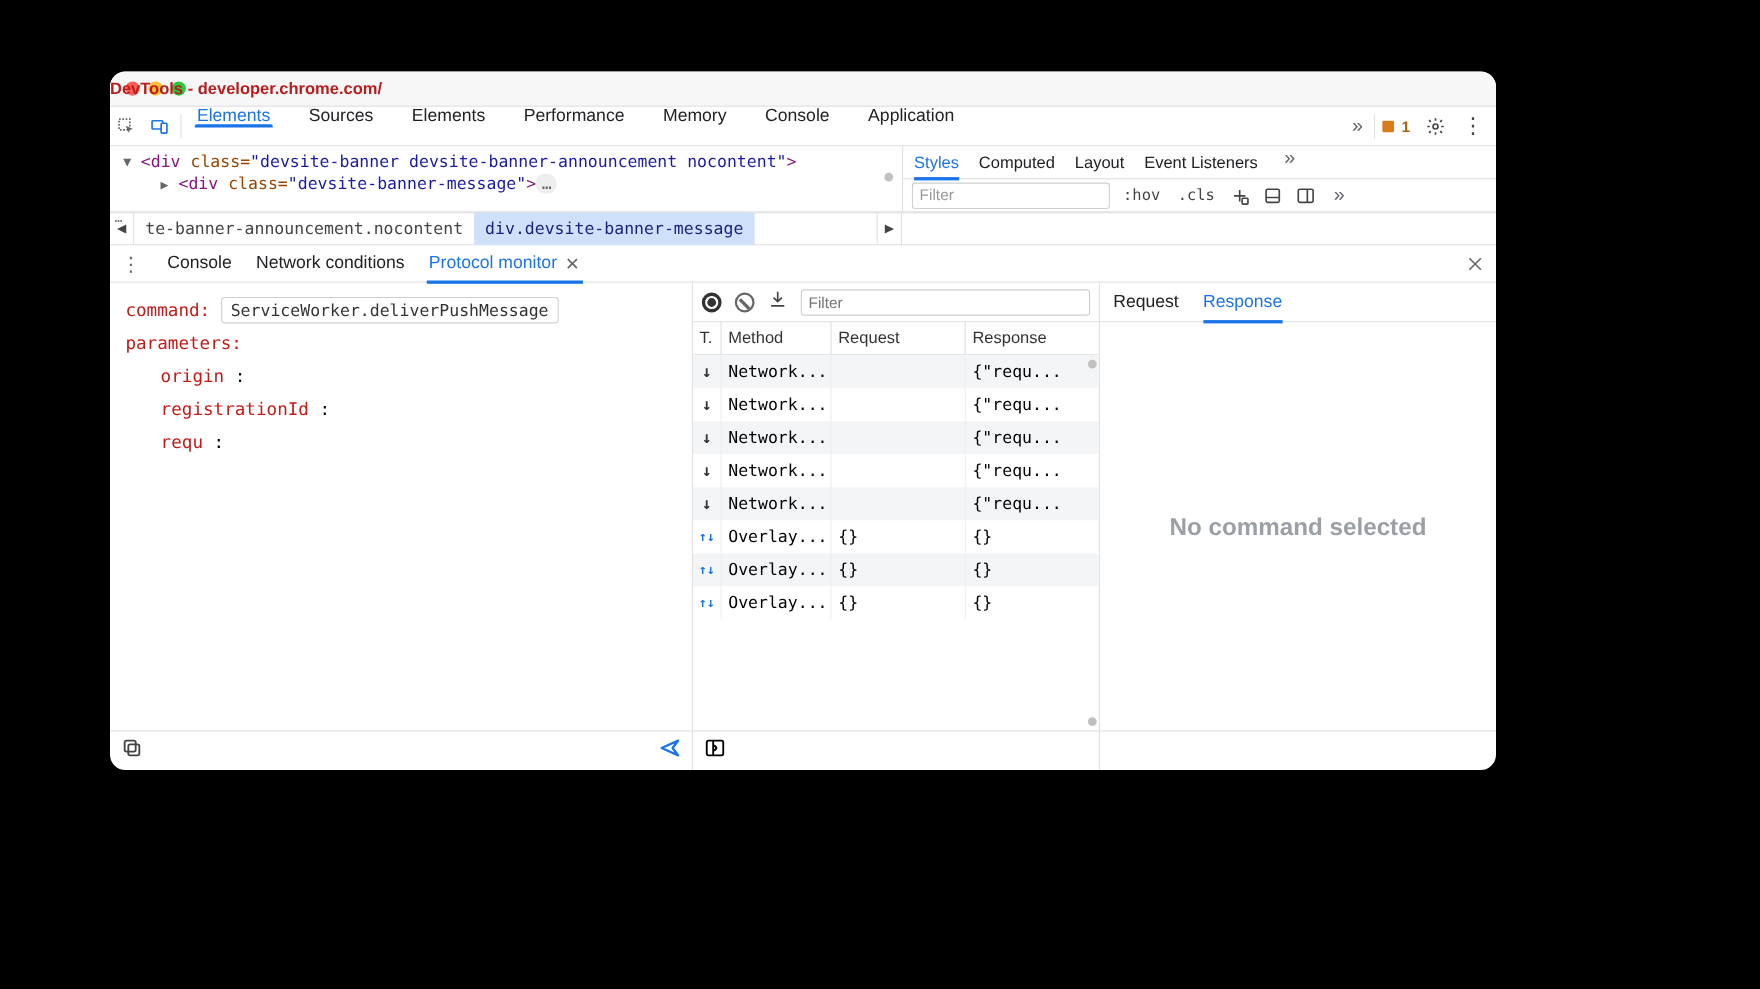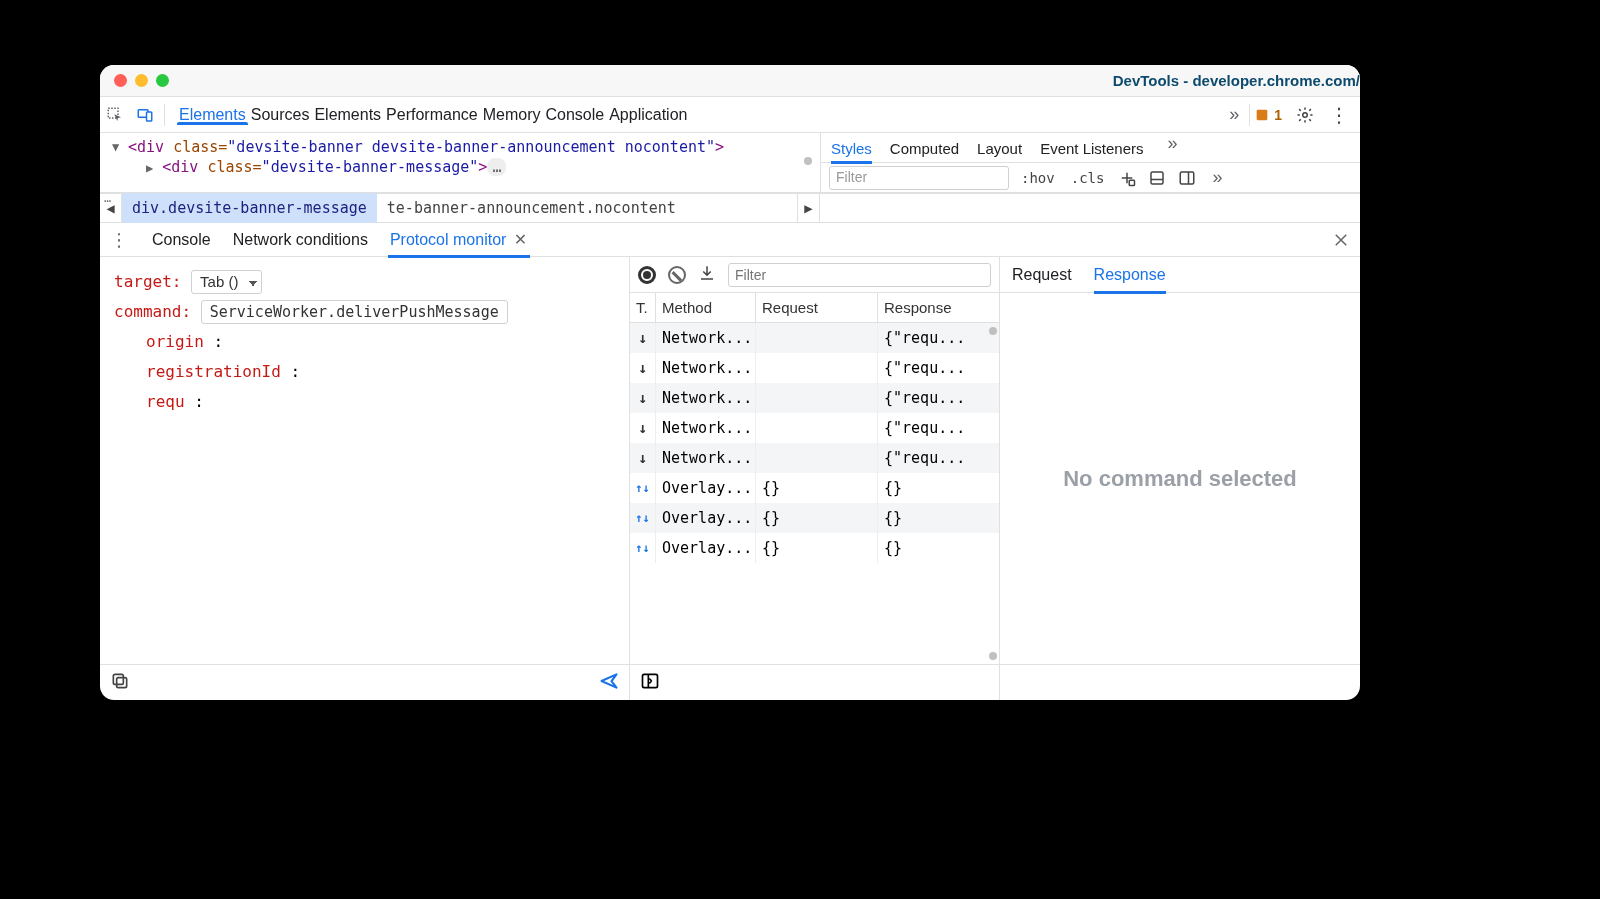--- a/index.html
+++ b/index.html
@@ -22,28 +22,28 @@
     position:absolute; left:100px; top:65px; width:1260px; height:635px;
     background:#fff; border-radius:14px; overflow:hidden;
     box-shadow: 0 20px 60px rgba(0,0,0,.45);
     display:flex; flex-direction:column;
   }
   
   .titlebar { height:32px; background:#f7f7f7; border-bottom:1px solid var(--light-border); display:flex; align-items:center; position:relative; }
   .traffic { display:flex; gap:8px; margin-left:14px; }
   .tl { width:13px; height:13px; border-radius:50%; }
   .tl.red{background:#ff5f57;} .tl.yellow{background:#febc2e;} .tl.green{background:#28c840;}
-  .title { position:absolute; left:0; right:0; text-align:right; font-weight:700; font-size:15px; color:#0c4a6e; pointer-events:none;}
+  .title { position:absolute; left:0; right:0; text-align:left; font-weight:700; font-size:15px; color:#b91c1c; pointer-events:none;}
 
   
   .toolbar { height:36px; display:flex; align-items:center; border-bottom:1px solid var(--light-border); background:#fff; }
   .tool-icon { width:30px; height:36px; display:flex; align-items:center; justify-content:center; color:#5f6368; cursor:pointer; }
   .tool-icon svg { width:18px; height:18px; }
   .vline { width:1px; height:22px; background:var(--light-border); margin:0 4px; }
-  .panel-tabs { display:flex; align-items:center; height:36px; gap:5px; margin-left:10px; flex:1; }
+  .panel-tabs { display:flex; align-items:flex-start; height:36px; gap:35px; margin-left:10px; flex:1; }
   .panel-tab { display:flex; align-items:center; font-size:16px; color:var(--text); cursor:pointer; position:relative; }
   .panel-tab.active { color:var(--blue); }
   .panel-tab.active::after { content:""; position:absolute; left:-2px; right:-2px; bottom:-1px; height:3px; background:var(--blue); border-radius:2px 2px 0 0; }
   .more-chevrons { font-size:18px; color:#5f6368; padding:0 6px; cursor:pointer; }
   .toolbar-right { display:flex; align-items:center; gap:12px; padding-right:10px; }
   .warn-badge { display:flex; align-items:center; gap:4px; background:transparent; color:#b06000; font-size:14px; font-weight:600; }
   .warn-badge svg{ width:16px;height:16px; fill:#d97b18; }
 
   
   .elements-strip { display:flex; height:60px; border-bottom:1px solid var(--light-border); }
@@ -228,22 +228,22 @@
           <span class="more-chevrons">»</span>
         </div>
       </div>
     </div>
 
     <div class="breadcrumb">
       <div class="bc-wrap">
         <span class="bc-cell-label">…</span>
         <div class="bc-scroll">◀</div>
         <div id="bc-items" style="display:flex;flex:1;overflow:hidden;">
+            <div class="bc-item">te-banner-announcement.nocontent</div>
             <div class="bc-item sel">div.devsite-banner-message</div>
-            <div class="bc-item">te-banner-announcement.nocontent</div>
           </div>
         <div class="bc-scroll right">▶</div>
       </div>
       <div class="bc-right"></div>
     </div>
 
     <div class="drawer-tabs">
       <span class="drawer-kebab">⋮</span>
       <div id="drawer-tabs-host" style="display:flex;gap:22px;">
           <div class="drawer-tab">Console</div>
@@ -251,26 +251,24 @@
           <div class="drawer-tab active">Protocol monitor<span class="drawer-close">✕</span></div>
         </div>
       <span class="drawer-global-close"><svg viewBox="0 0 24 24" stroke="currentColor" stroke-width="2">
             <path d="M5 5l14 14M19 5L5 19"></path>
           </svg></span>
     </div>
 
     <div class="drawer-body">
       <div class="form-pane">
         <div class="form-content">
-          <div><span class="lbl">target:</span>
-            <select class="field"><option>Tab ()</option></select>
-          </div>
           <div><span class="lbl">command:</span>
             <span class="field">ServiceWorker.deliverPushMessage</span>
           </div>
+          <div><span class="lbl">parameters:</span></div>
           <div id="params-host">
               <div class="param"><span class="plbl">origin</span> : <span class="pempty"><empty_string></empty_string></span></div>
               <div class="param"><span class="plbl">registrationId</span> : <span class="pempty"><empty_string></empty_string></span></div>
               <div class="param"><span class="plbl">requ</span> : <span class="pempty"><empty_string></empty_string></span></div>
             </div>
         </div>
         <div class="form-footer">
           <span class="copy-btn"><svg viewBox="0 0 24 24" fill="none" stroke="currentColor" stroke-width="2">
                 <rect x="8" y="8" width="12" height="12" rx="2"></rect>
                 <rect x="4" y="4" width="12" height="12" rx="2"></rect>

